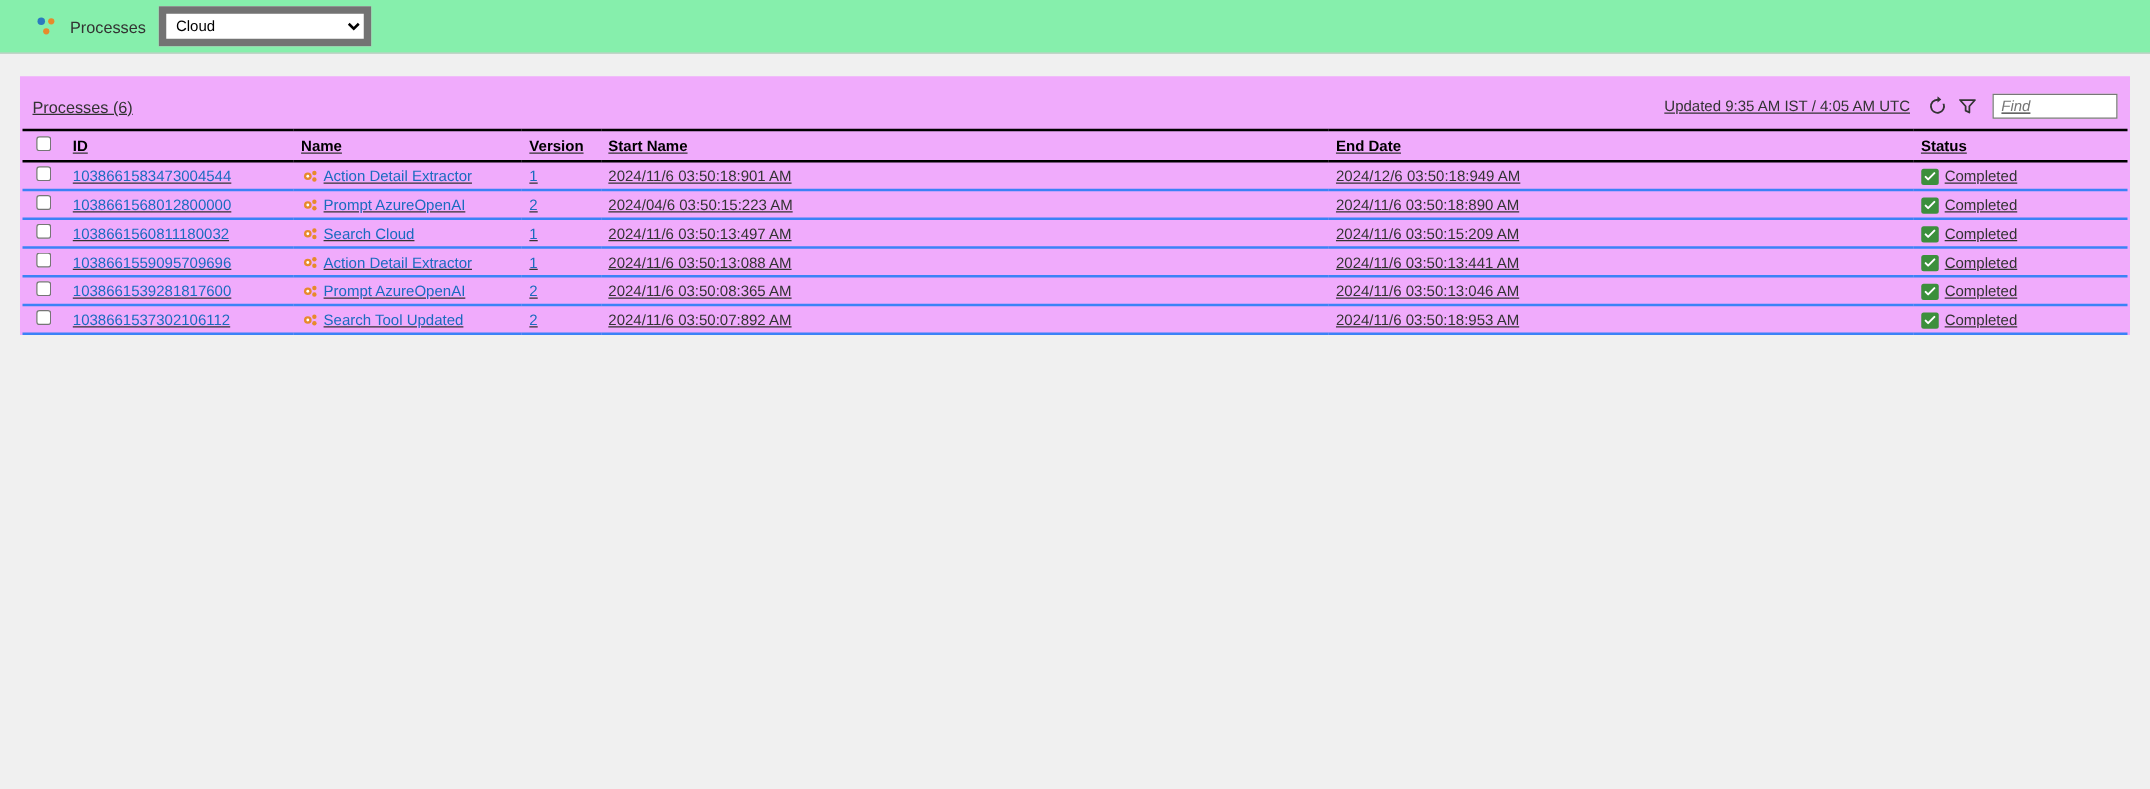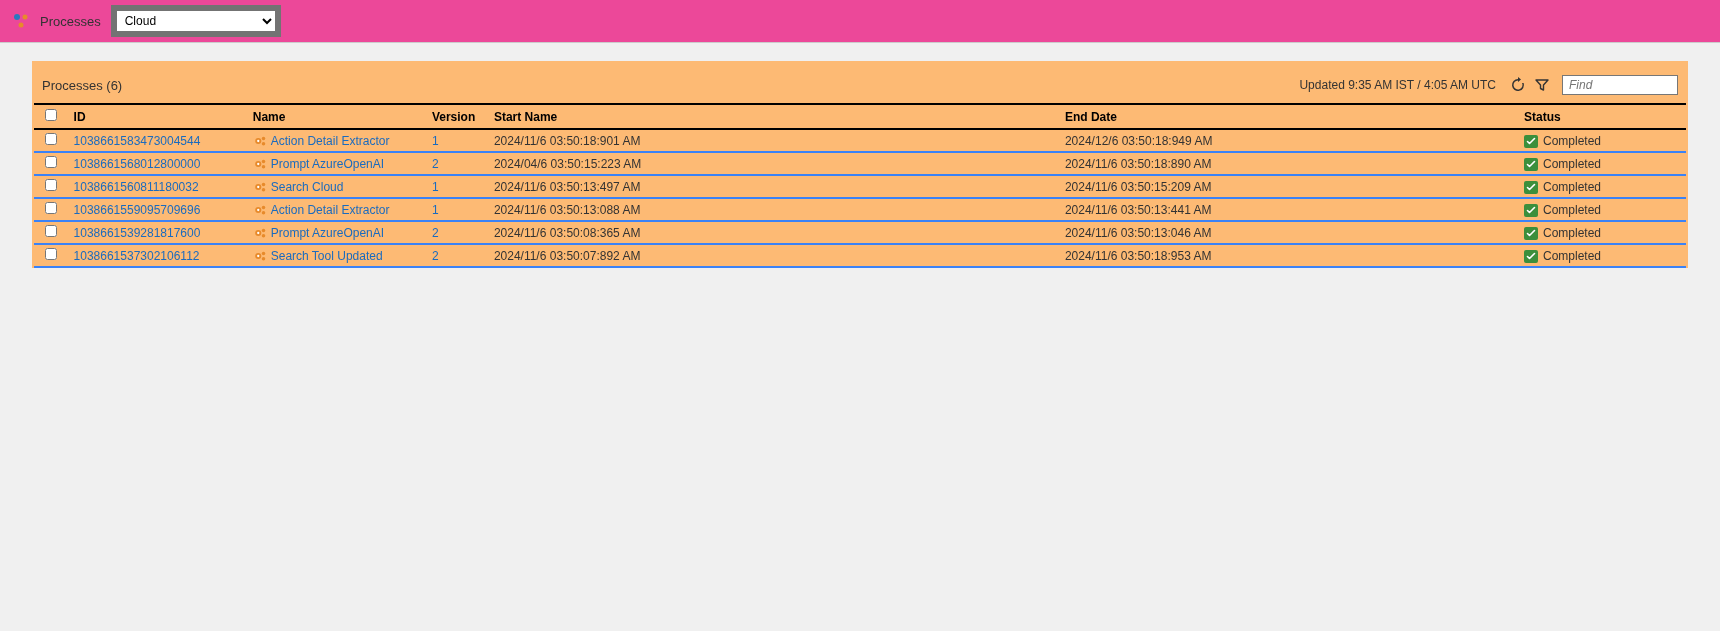--- a/index.html
+++ b/index.html
@@ -3,58 +3,59 @@
   <meta charset="utf-8">
   <style>
     * { box-sizing: border-box; margin: 0; padding: 0; }
     body {
       font-family: "Segoe UI", Arial, sans-serif;
       font-size: 12px;
       background: #f0f0f0;
       color: #333;
     }
     .topbar {
-      background: #ec4899;
+      background: #86efac;
       border-bottom: 1px solid #ccc;
-      padding: 5px 12px;
+      padding: 5px 28px;
       display: flex;
       align-items: center;
       gap: 10px;
     }
     .app-icon { display: inline-flex; }
     .app-label { font-size: 13px; color: #333; }
     .env-select {
       font-size: 12px;
       padding: 2px 4px;
       min-width: 170px;
       border: 6px solid #737373;
       background: #fff;
     }
     .canvas {
-      background: #fdba74;
-      margin: 18px 32px;
+      background: #f0abfc;
+      margin: 18px 16px;
       border: none;
       padding: 10px 0 0 0;
+      text-decoration: underline;
     }
     .table-header-row {
       display: flex;
       align-items: center;
       padding: 4px 10px 8px 10px;
     }
     .table-title { font-size: 13px; color: #333; }
     .spacer { flex: 1; }
     .updated-text { font-size: 12px; color: #333; margin-right: 10px; }
     .icon-btn { background: none; border: none; cursor: pointer; padding: 2px 4px; display: inline-flex; align-items: center; }
     .find-input {
       border: 1px solid #777;
       font-size: 12px;
       font-style: italic;
       color: #888;
       padding: 2px 6px;
-      width: 116px;
+      width: 100px;
       margin-left: 8px;
     }
     table {
       width: calc(100% - 4px);
       border-collapse: collapse;
       margin: 0 2px;
     }
     thead tr {
       border-top: 2px solid #000;
       border-bottom: 2px solid #000;

